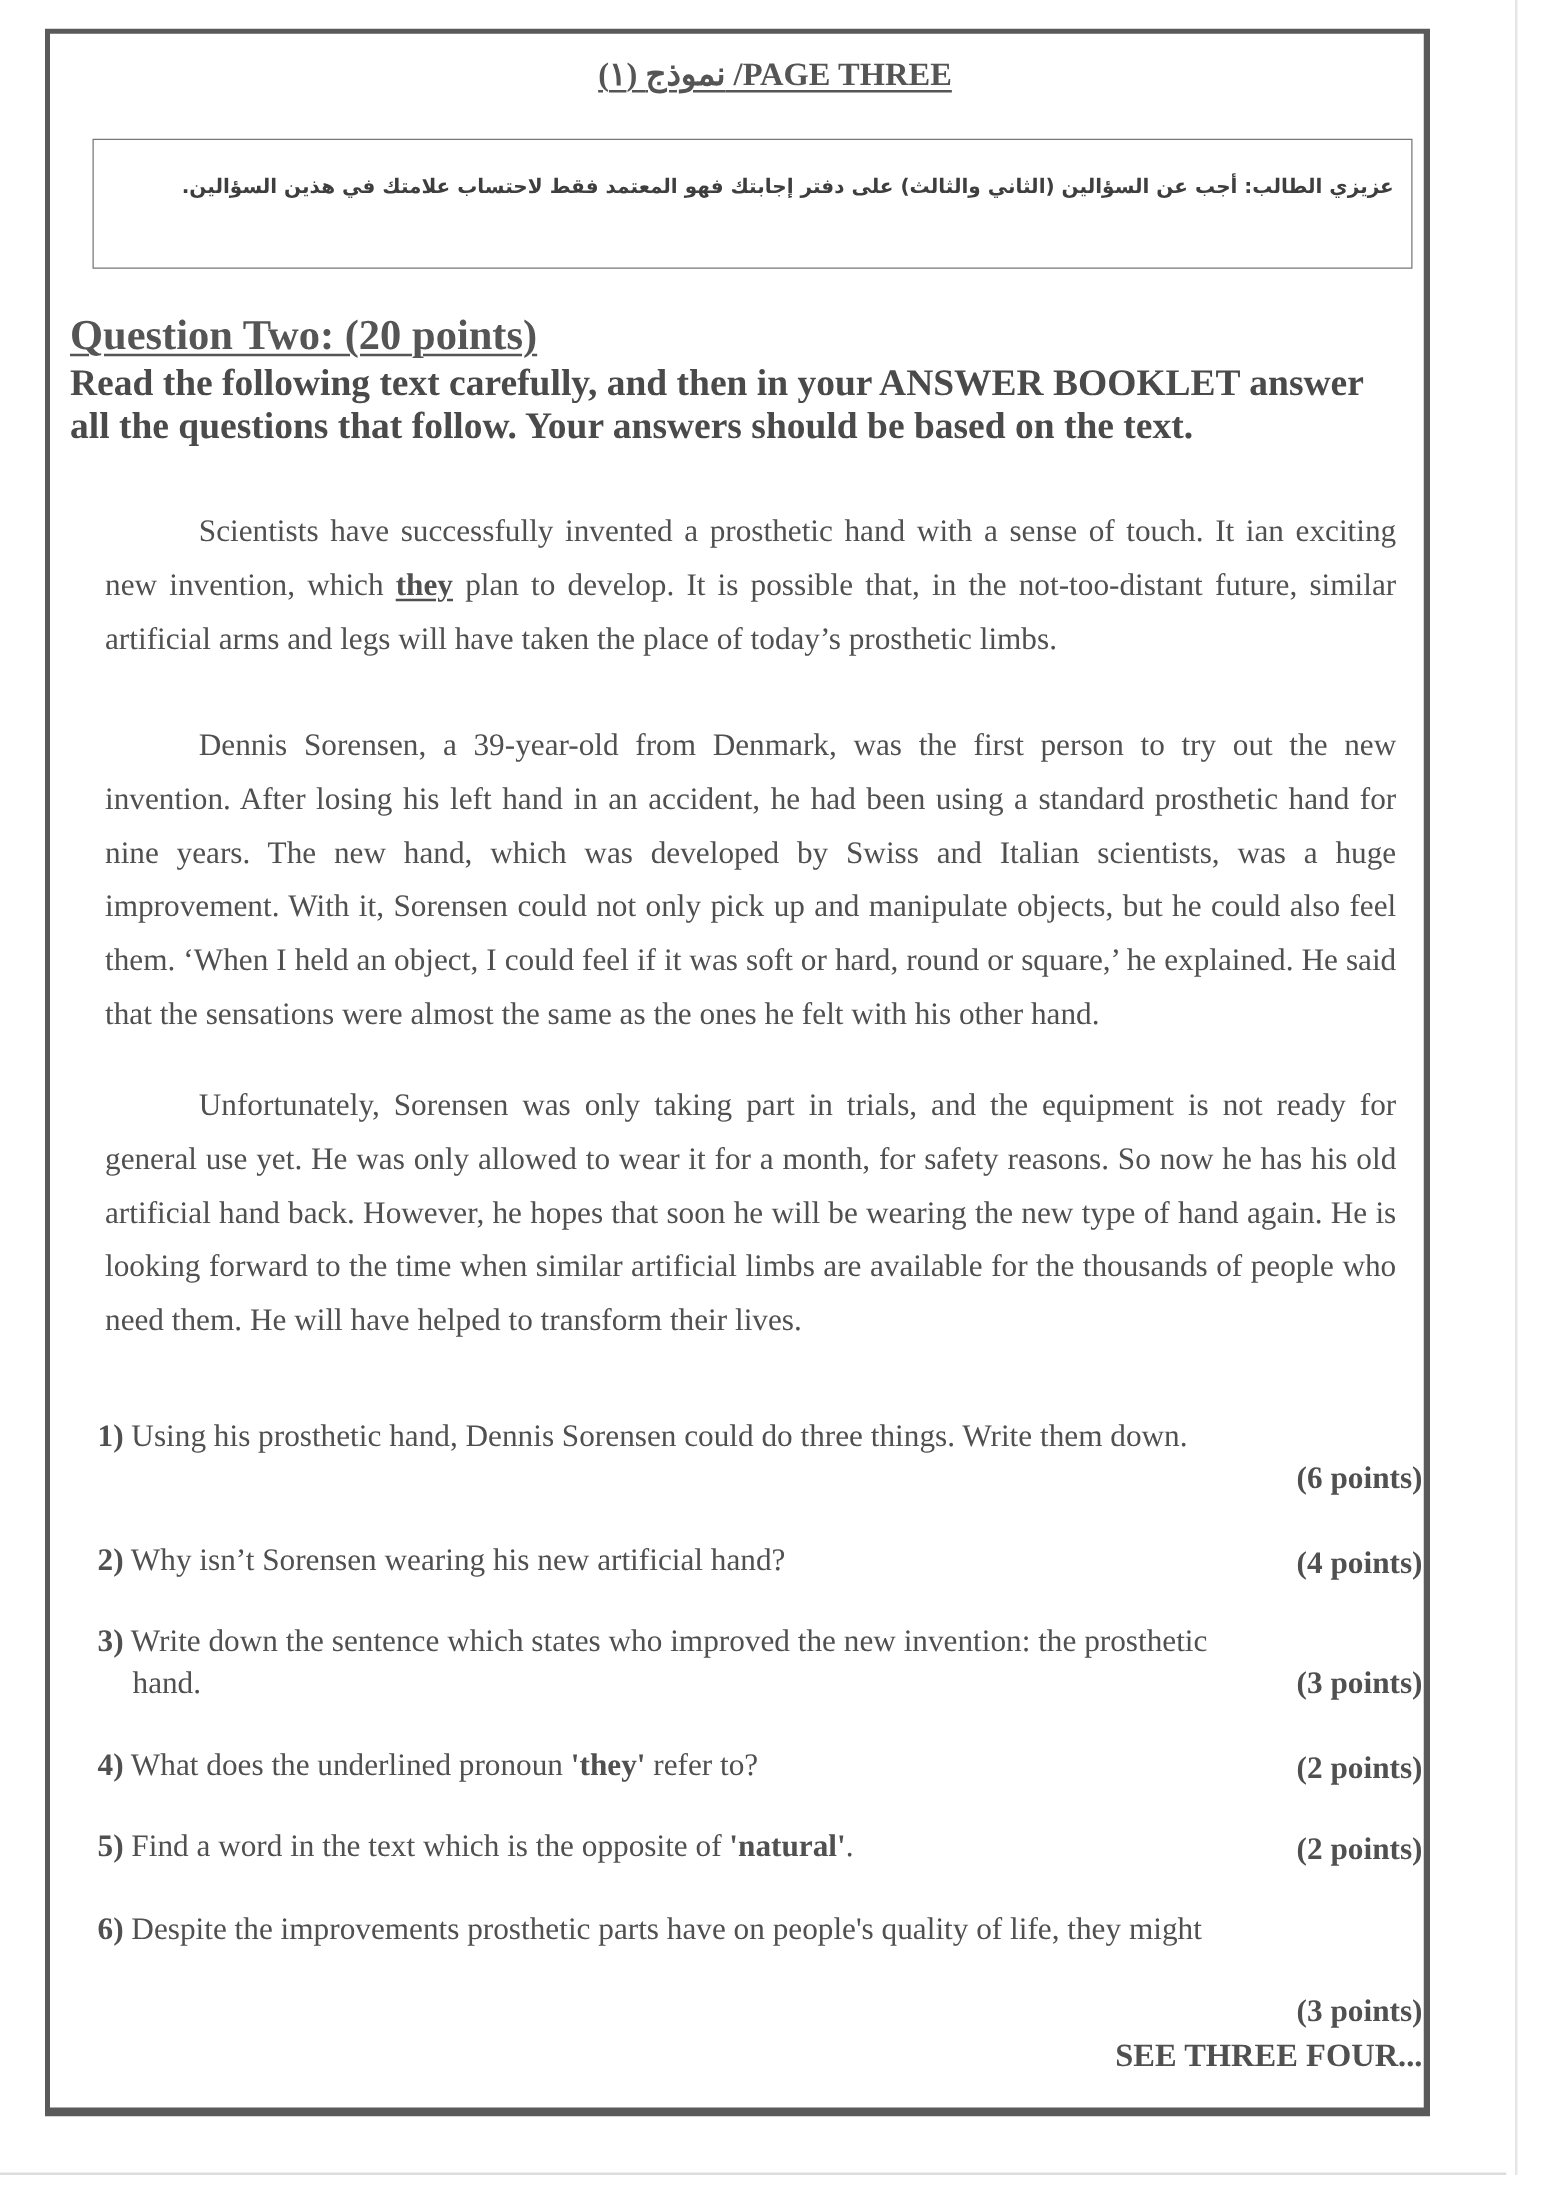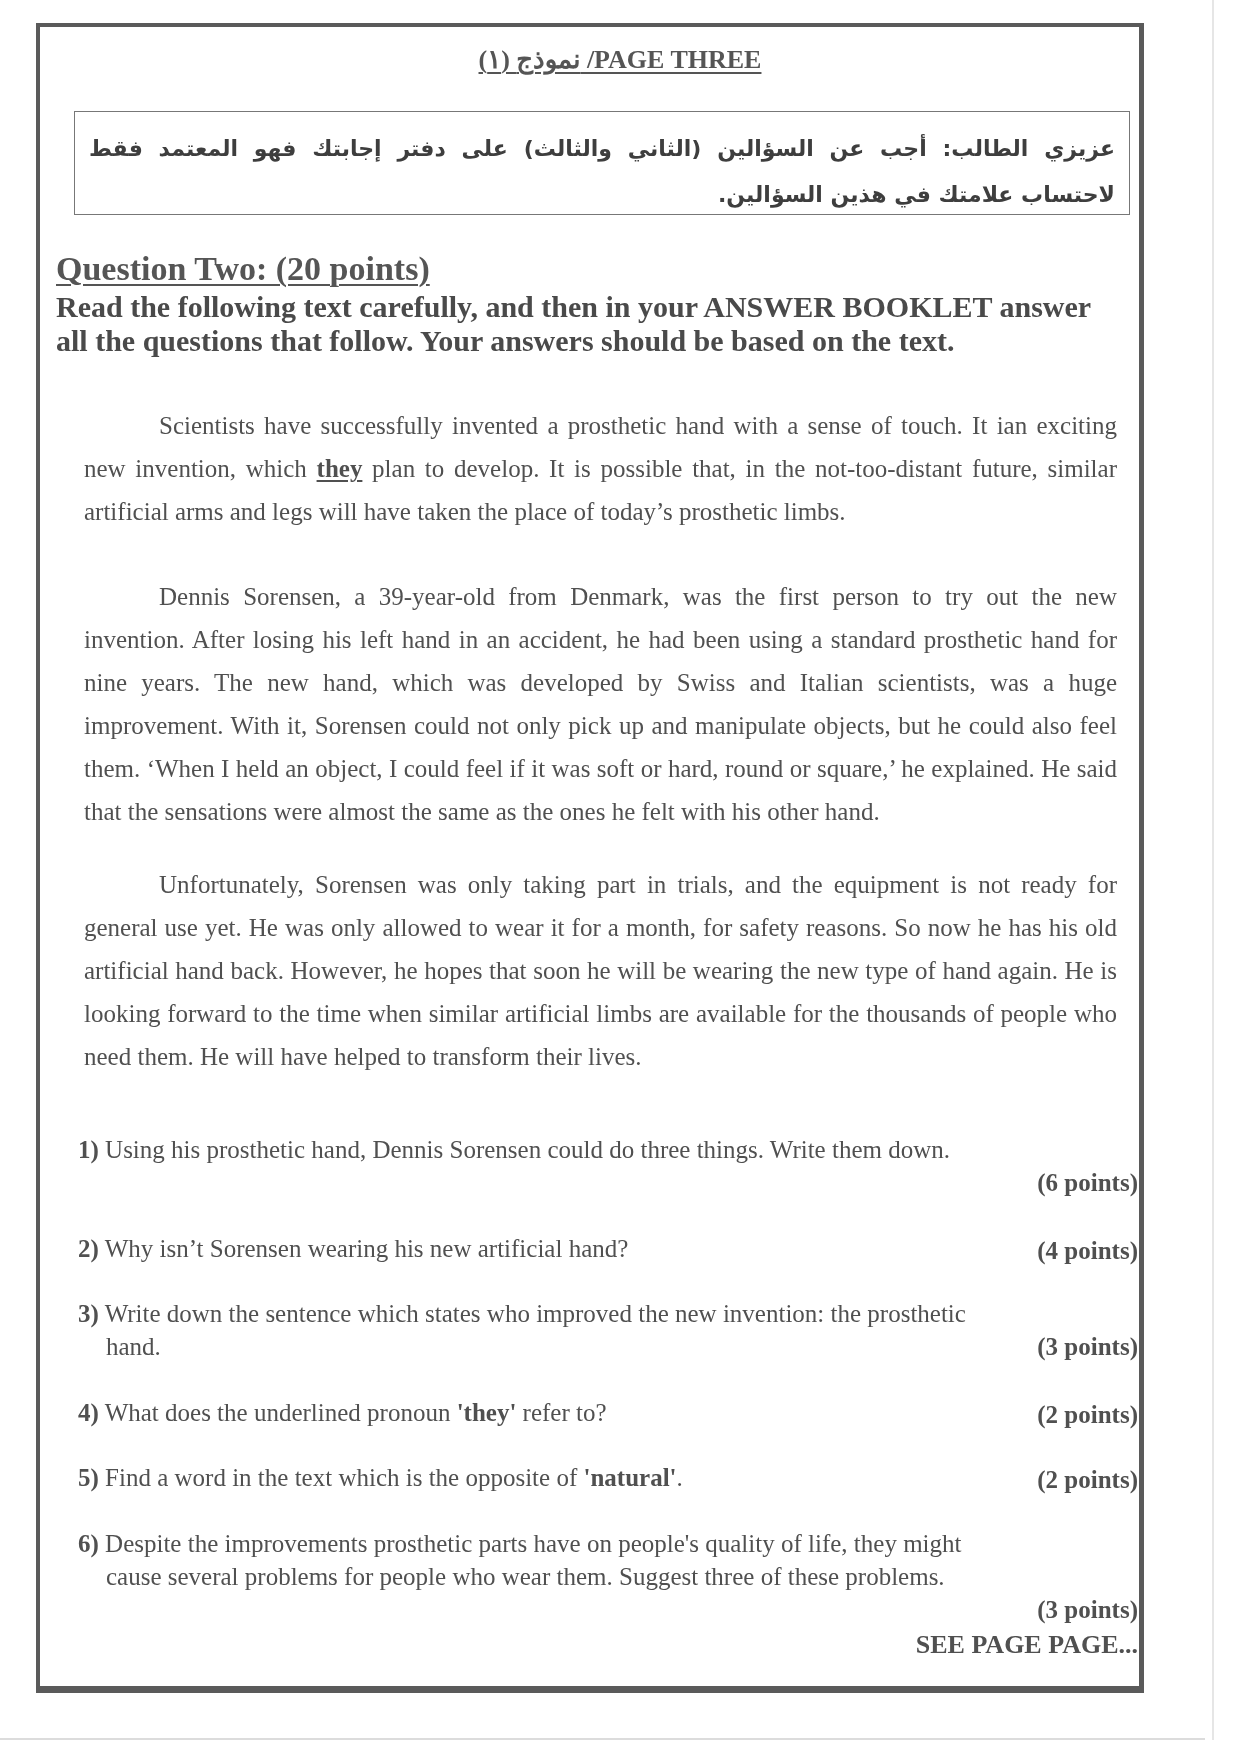--- a/index.html
+++ b/index.html
@@ -38,21 +38,21 @@
   .page-heading span { text-decoration: underline; text-decoration-thickness: 2px; text-underline-offset: 4px; }
   .notice-box {
     position: absolute;
     left: 74px; top: 111px; width: 1056px; height: 104px;
     border: 1.5px solid #777;
     box-sizing: border-box;
     direction: rtl;
     padding: 14px 14px 0 14px;
     font-family: "DejaVu Sans", sans-serif;
     font-weight: bold;
-    font-size: 22px;
+    font-size: 16px;
     line-height: 46px;
     color: #3e3e3e;
     text-align: justify;
   }
   .q-title {
     position: absolute; left: 56px; top: 250px;
     font-size: 34px; font-weight: bold; color: #555;
     text-decoration: underline; text-decoration-thickness: 2px; text-underline-offset: 4px;
   }
   .instructions {
@@ -149,17 +149,16 @@
 
 <div class="question" id="q5">
   <span class="num">5)</span>
   <span>Find a word in the text which is the opposite of </span><b>'natural'</b><span>.</span>
   <span class="pts">(2 points)</span>
 </div>
 
 <div class="question" id="q6">
   <span class="num">6)</span>
   <span>Despite the improvements prosthetic parts have on people's quality of life, they might</span>
-  <span class="cont">cause several problems for people who wear them. Suggest three of these problems.</span>
   <span class="pts">(3 points)</span>
 </div>
 
-<div class="see-next">SEE PAGE PAGE...</div>
+<div class="see-next">SEE THREE FOUR...</div>
 
 </body></html>

